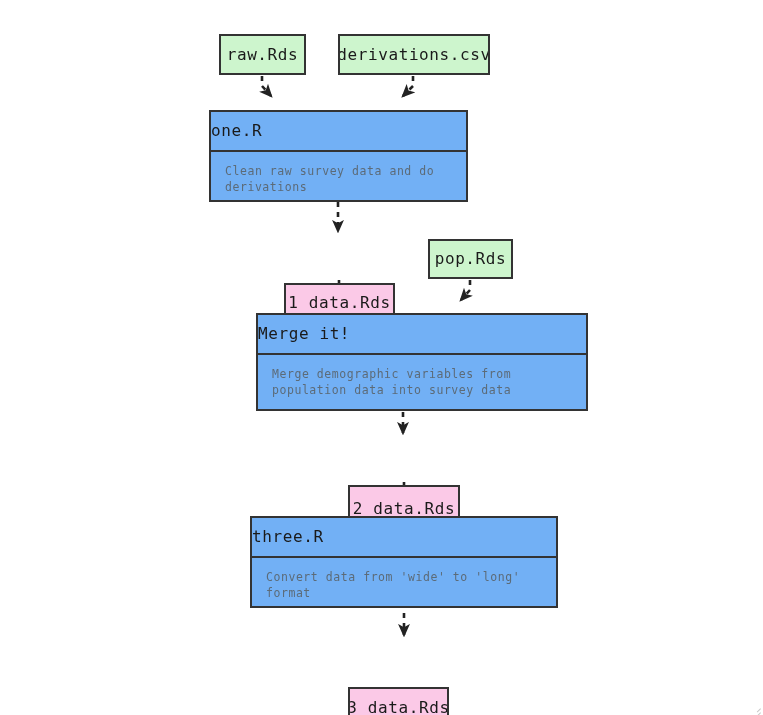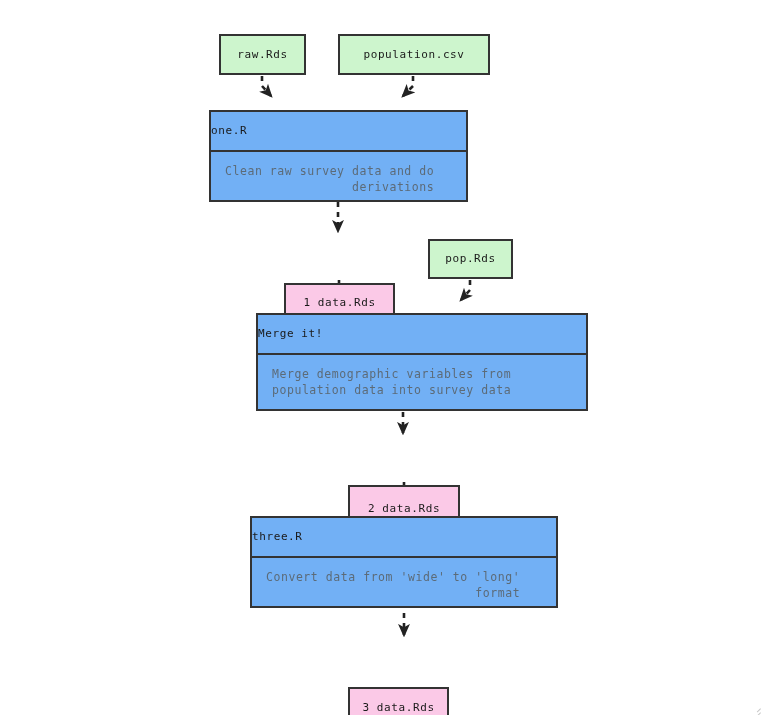--- a/index.html
+++ b/index.html
@@ -33,21 +33,21 @@
     display: flex;
     flex-direction: column;
     overflow: hidden;
   }
   .node.file {
     align-items: center;
     justify-content: center;
   }
   .node .title {
     text-align: center;
-    font-size: 11px;
+    font-size: 16px;
     letter-spacing: 0.6px;
     color: #1a1a1a;
     line-height: 1.2;
     white-space: nowrap;
   }
   .node.script .title-bar {
     height: 40px;
     display: flex;
     align-items: center;
     justify-content: flex-start;
@@ -60,21 +60,21 @@
     display: flex;
     align-items: flex-start;
     padding: 12px 14px 10px 14px;
     box-sizing: border-box;
   }
   .node.script .desc {
     font-size: 11.5px;
     letter-spacing: 0.55px;
     line-height: 1.35;
     color: #5c6b78;
-    text-align: right;
+    text-align: left;
     white-space: pre-wrap;
   }
   .green { background: #cdf5cd; }
   .blue  { background: #72b0f5; }
   .pink  { background: #fbc9e7; margin-top: 44px; }
   .corner-grip {
     position: absolute;
     right: 2px;
     bottom: 2px;
     width: 10px;
@@ -111,21 +111,21 @@
       <path d="M 404 482 L 404 508"></path>
       <path d="M 404 613 L 404 635"></path>
     </g>
   </svg>
 
   <div class="node file green" style="left:219px; top:34px; width:87px; height:41px;">
     <div class="title">raw.Rds</div>
   </div>
 
   <div class="node file green" style="left:338px; top:34px; width:152px; height:41px;">
-    <div class="title">population.csv</div>
+    <div class="title">derivations.csv</div>
   </div>
 
   <div class="node script blue" style="left:209px; top:110px; width:259px; height:92px;">
     <div class="title-bar">
       <div class="title">one.R</div>
     </div>
     <div class="desc-bar">
       <div class="desc">Clean raw survey data and do
 derivations</div>
     </div>

